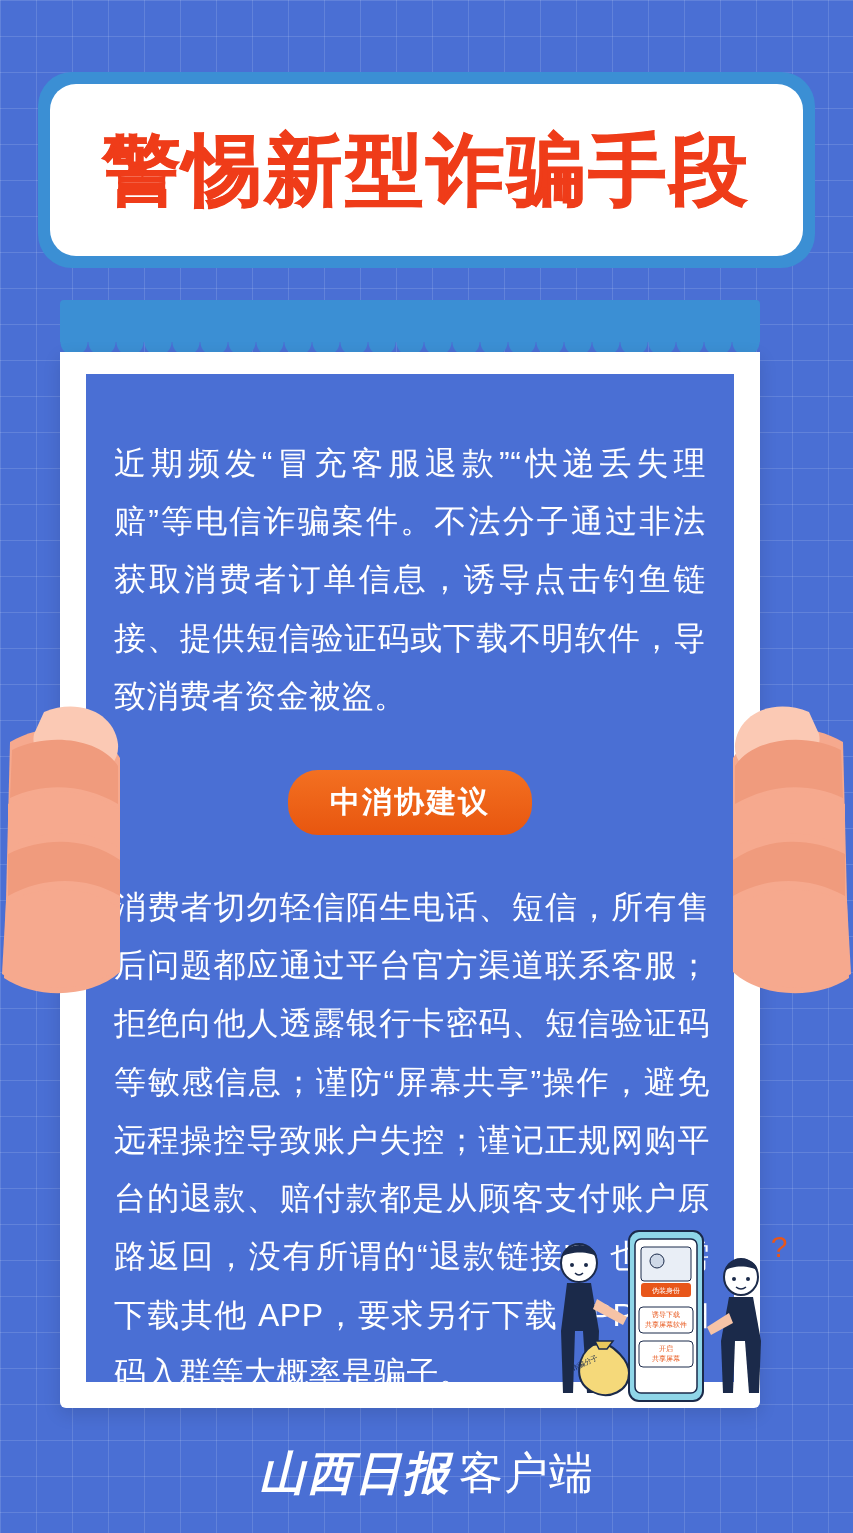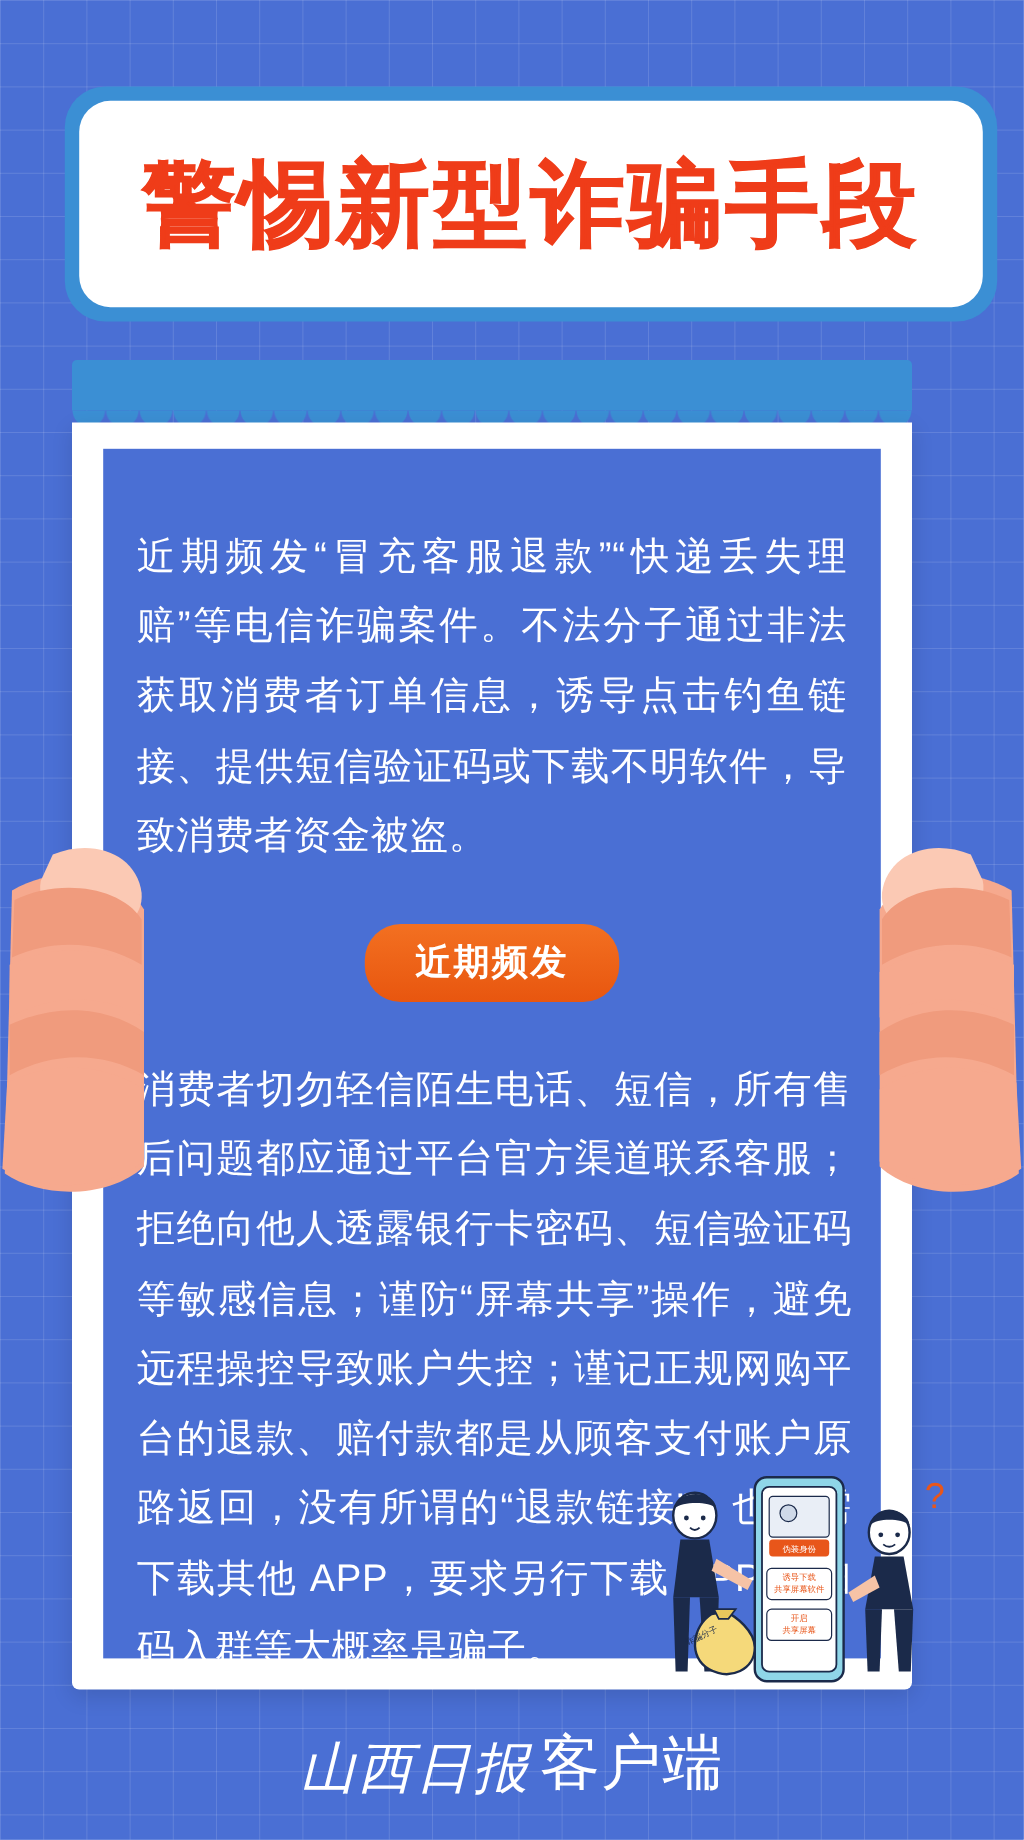--- a/index.html
+++ b/index.html
@@ -30,21 +30,20 @@
   
   .title-banner {
     position: absolute;
     left: 38px;
     top: 72px;
     width: 777px;
     height: 196px;
     background: #3b8fd4;
     border-radius: 34px;
     box-sizing: border-box;
-    margin-left: 16px;
   }
   .title-inner {
     position: absolute;
     left: 12px;
     top: 12px;
     right: 12px;
     bottom: 12px;
     background: #ffffff;
     border-radius: 26px;
     display: flex;
@@ -170,28 +169,28 @@
     right: 0;
     bottom: 28px;
     display: flex;
     align-items: flex-end;
     justify-content: center;
     gap: 8px;
   }
   .footer-brand {
     font-family: "Liberation Serif", serif;
     font-size: 46px;
-    font-weight: normal;
+    font-weight: bold;
     color: #ffffff;
     letter-spacing: 2px;
     font-style: italic;
   }
   .footer-sub {
     font-family: "Liberation Serif", serif;
-    font-size: 50px;
+    font-size: 44px;
     color: #ffffff;
     letter-spacing: 1px;
     padding-bottom: 2px;
   }
 </style>
 </head>
 <body>
 
 <div class="poster">
 
@@ -202,21 +201,21 @@
   </div>
 
   <div class="sheet-wrap">
     <div class="sheet-top-strip"></div>
     <div class="sheet-scallop"></div>
     <div class="sheet-body">
       <div class="sheet-inner">
 
         <p class="para para-1">近期频发“冒充客服退款”“快递丢失理赔”等电信诈骗案件。不法分子通过非法获取消费者订单信息，诱导点击钓鱼链接、提供短信验证码或下载不明软件，导致消费者资金被盗。</p>
 
-        <div class="pill">近期频发</div>
+        <div class="pill">中消协建议</div>
 
         <p class="para para-2">消费者切勿轻信陌生电话、短信，所有售后问题都应通过平台官方渠道联系客服；拒绝向他人透露银行卡密码、短信验证码等敏感信息；谨防“屏幕共享”操作，避免远程操控导致账户失控；谨记正规网购平台的退款、赔付款都是从顾客支付账户原路返回，没有所谓的“退款链接”，也无需下载其他 APP，要求另行下载 APP 或扫码入群等大概率是骗子。</p>
 
       </div>
     </div>
   </div>
 
   <svg class="hand hand-left" viewBox="0 0 150 340">
     <g>
       <path d="M18 70 C60 46 110 56 128 86 L128 300 C100 326 44 328 12 306 Z" fill="#f6a98e"></path>

